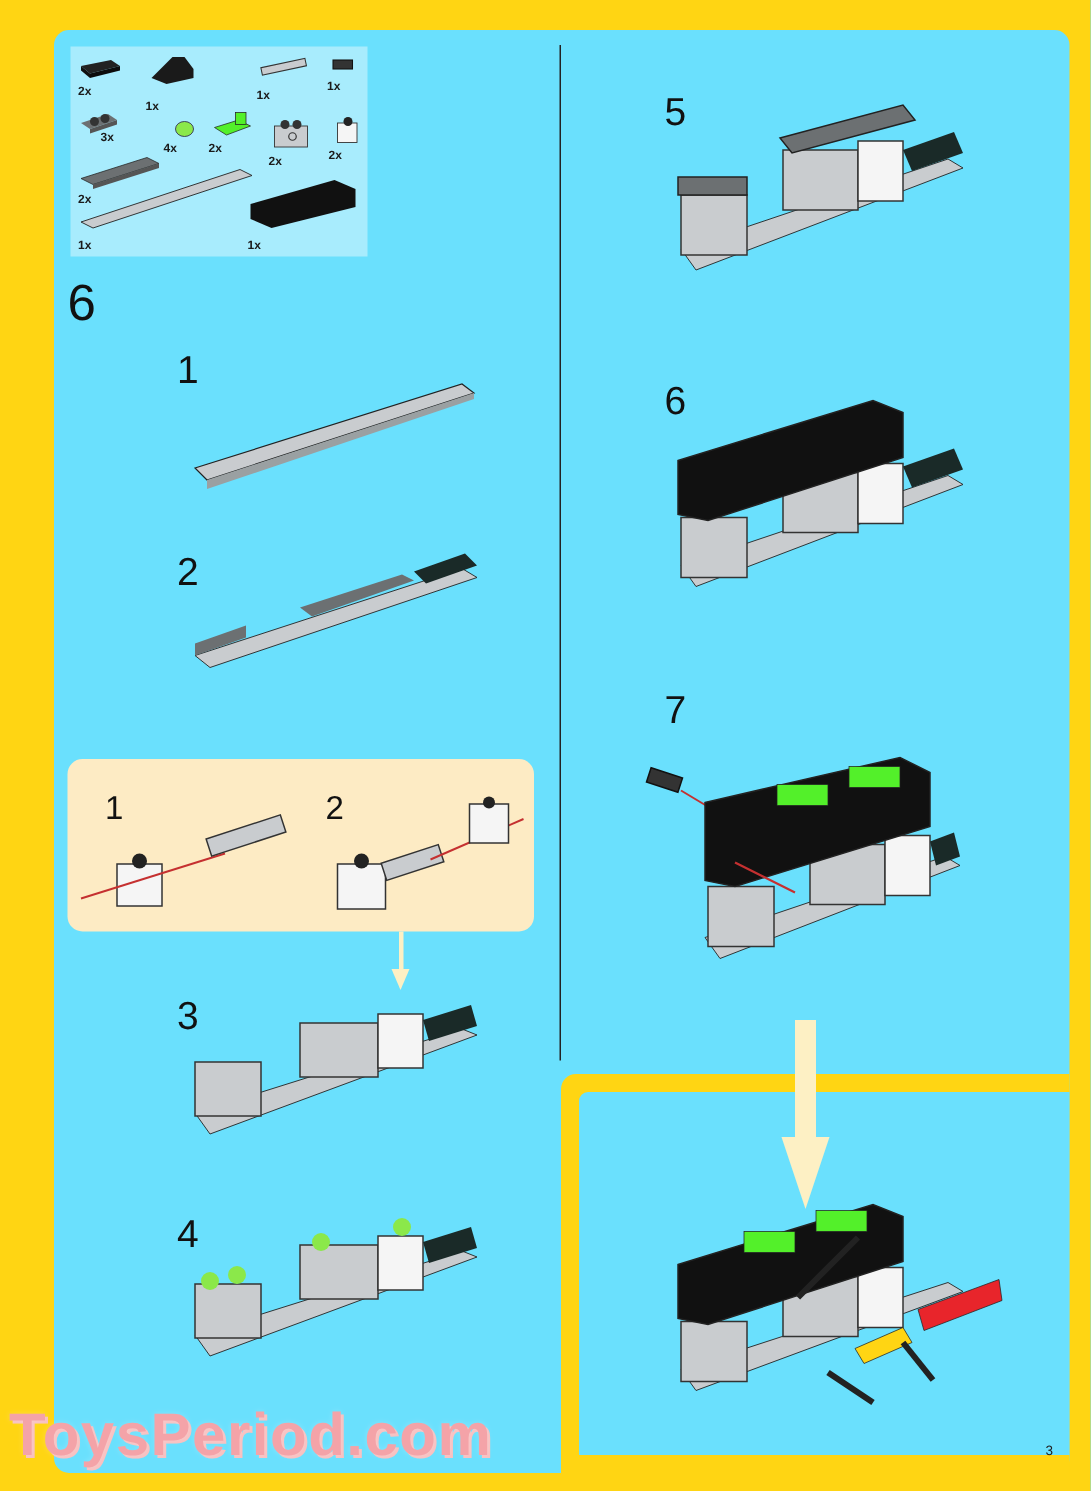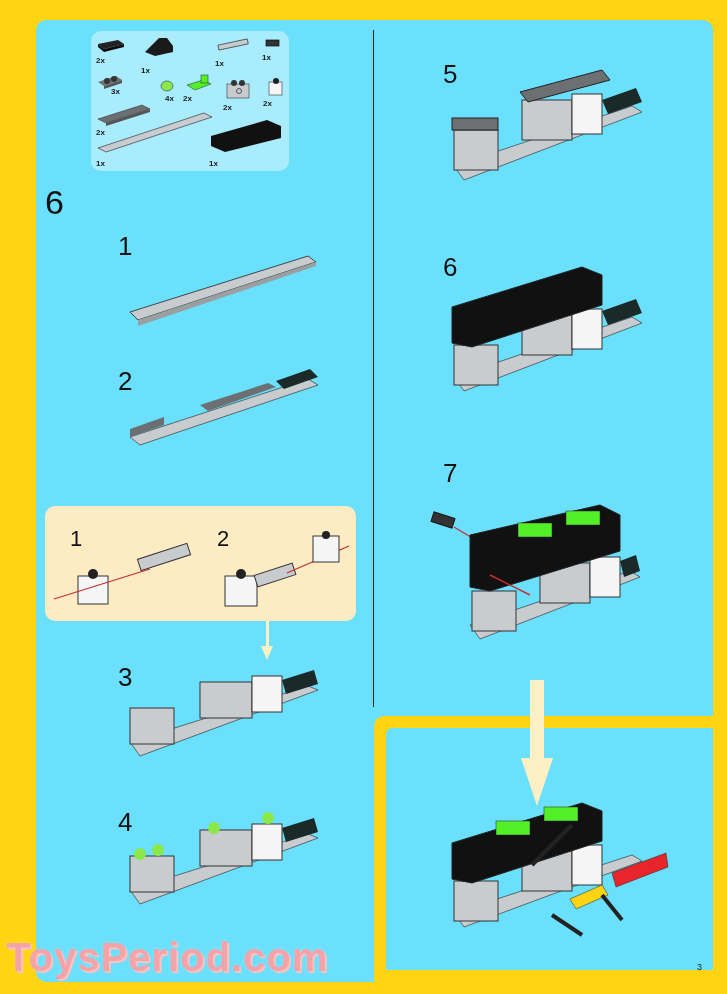--- a/index.html
+++ b/index.html
@@ -1,21 +1,21 @@
 <!DOCTYPE html>
 <html><head>
 <meta charset="utf-8">
 <style>
   html, body { margin:0; padding:0; }
   body { width:727px; height:994px; background:#ffd513; position:relative; overflow:hidden;
          font-family:"Liberation Sans", sans-serif; }
   .page { position:absolute; left:36px; top:20px; width:677px; height:962px;
           background:#6ae0fd; border-radius:10px; }
   .parts { position:absolute; left:47px; top:31px; width:198px; height:140px;
-           background:#a8ecfd; border-radius:10px;margin-left:44px; }
+           background:#a8ecfd; border-radius:0; }
   .qty { position:absolute; font-size:8px; font-weight:bold; color:#1a1a1a; }
   .bignum { position:absolute; font-size:34px; color:#111; }
   .stepnum { position:absolute; font-size:26px; color:#111; }
   .divider { position:absolute; left:373px; top:30px; width:1px; height:677px; background:#222; }
   .callout { position:absolute; left:45px; top:506px; width:311px; height:115px;
              background:#fdebc4; border-radius:10px; }
   .callout .stepnum { font-size:22px; }
   .sub-box { position:absolute; left:374px; top:716px; width:339px; height:266px;
              background:#ffd513; border-radius:10px 0 0 0; }
   .sub-inner { position:absolute; left:12px; top:12px; right:0px; bottom:12px;
@@ -62,21 +62,21 @@
   <svg style="left:5px;top:41px" width="28" height="18">
       <polygon points="2,10 20,4 26,8 8,14" fill="#6c7072"></polygon>
       <polygon points="8,14 26,8 26,11 8,17" fill="#555"></polygon>
       <circle cx="11" cy="9" r="3" fill="#333"></circle>
       <circle cx="18" cy="7" r="3" fill="#333"></circle>
     </svg>
   <span class="qty" style="left:20px;top:56px">3x</span>
   <svg style="left:69px;top:49px" width="14" height="12">
       <ellipse cx="7" cy="6" rx="6" ry="5" fill="#8be84a" stroke="#335" stroke-width="0.6"></ellipse>
     </svg>
-  <span class="qty" style="left:74px;top:63px">4x</span>
+  <span class="qty" style="left:62px;top:63px">4x</span>
   <svg style="left:94px;top:42px" width="28" height="20">
       <polygon points="2,12 18,7 26,11 10,17" fill="#53f02a" stroke="#222" stroke-width="0.5"></polygon>
       <rect x="16" y="2" width="7" height="8" fill="#53f02a" stroke="#222" stroke-width="0.5"></rect>
     </svg>
   <span class="qty" style="left:92px;top:63px">2x</span>
   <svg style="left:134px;top:47px" width="28" height="22">
       <rect x="2" y="6" width="22" height="14" fill="#c9cccf" stroke="#333" stroke-width="0.6"></rect>
       <circle cx="9" cy="5" r="3" fill="#333"></circle>
       <circle cx="17" cy="5" r="3" fill="#333"></circle>
       <circle cx="14" cy="13" r="2.5" fill="none" stroke="#333" stroke-width="0.8"></circle>

